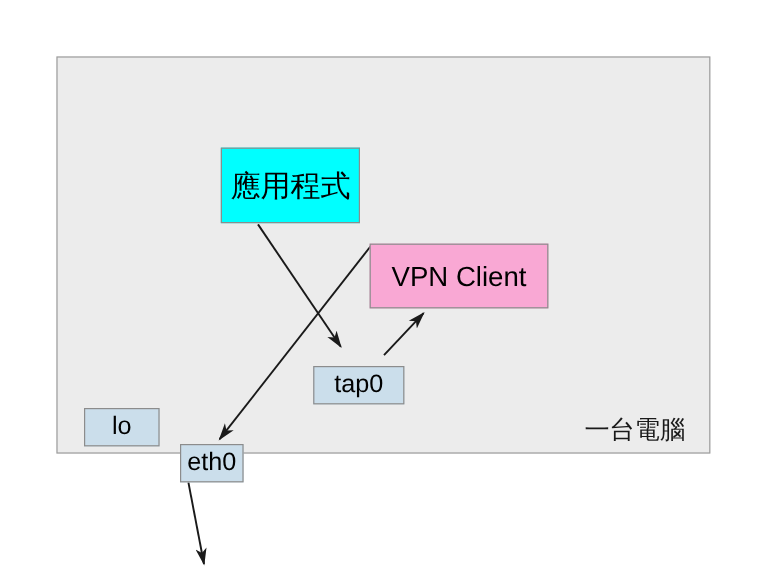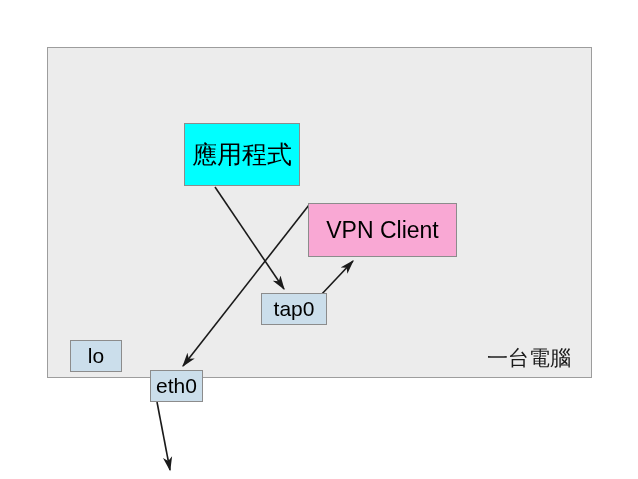--- a/index.html
+++ b/index.html
@@ -68,28 +68,28 @@
     height: 54px;
     background: #f9a8d4;
     font-size: 23px;
   }
   .node-iface {
     background: #cbdeeb;
     font-size: 21px;
   }
   .node-tap0 {
     left: 261px;
-    top: 293px;
-    width: 66px;
+    top: 305px;
+    width: 76px;
     height: 32px;
   }
   .node-lo {
     left: 70px;
     top: 340px;
-    width: 52px;
+    width: 63px;
     height: 32px;
   }
   .node-eth0 {
     left: 150px;
     top: 370px;
     width: 53px;
     height: 32px;
   }
 </style>
 </head>

